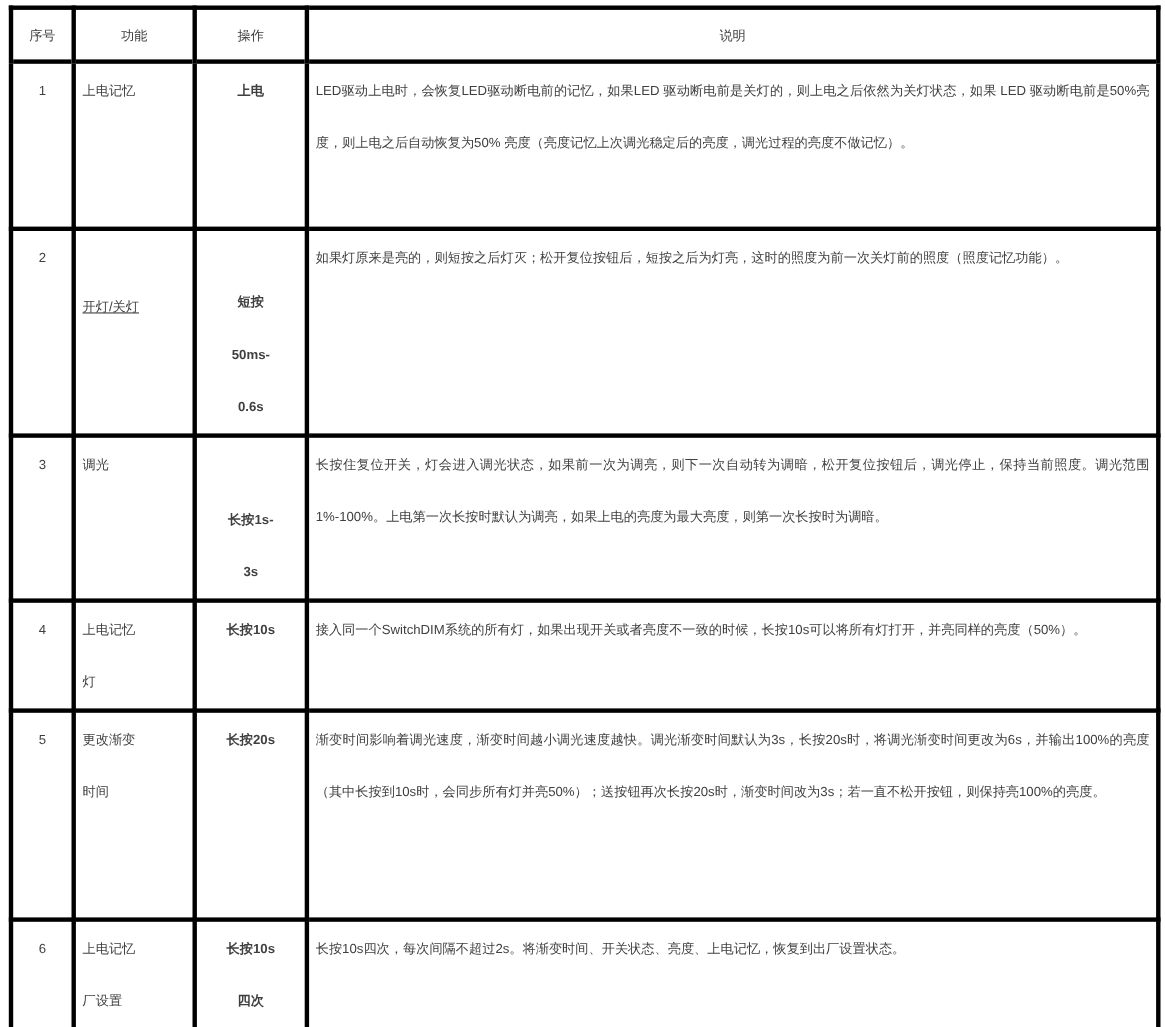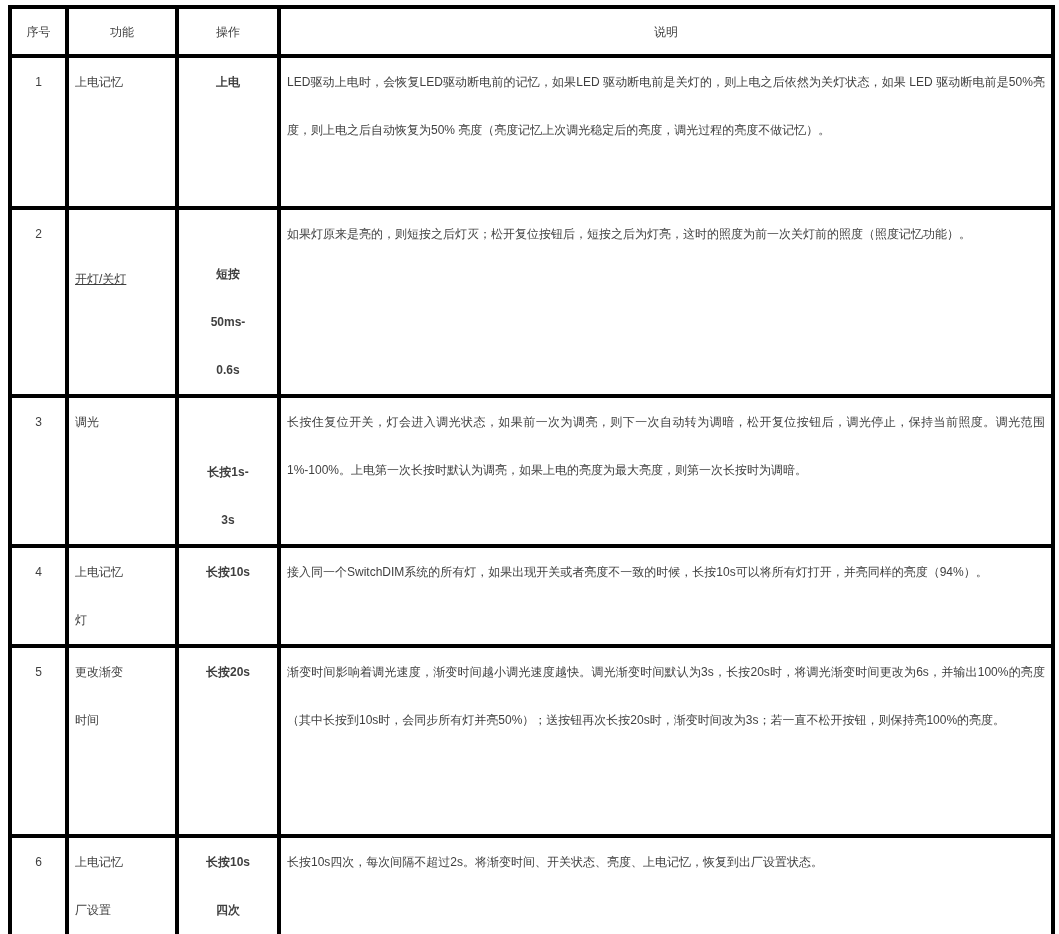--- a/index.html
+++ b/index.html
@@ -97,21 +97,21 @@
       <td class="cell-func">调光</td>
       <td class="cell-op v-bottom">长按1s-
 3s</td>
       <td class="cell-desc">长按住复位开关，灯会进入调光状态，如果前一次为调亮，则下一次自动转为调暗，松开复位按钮后，调光停止，保持当前照度。调光范围1%-100%。上电第一次长按时默认为调亮，如果上电的亮度为最大亮度，则第一次长按时为调暗。</td>
     </tr>
     <tr style="height:98px">
       <td class="cell-num">4</td>
       <td class="cell-func">上电记忆
 灯</td>
       <td class="cell-op">长按10s</td>
-      <td class="cell-desc">接入同一个SwitchDIM系统的所有灯，如果出现开关或者亮度不一致的时候，长按10s可以将所有灯打开，并亮同样的亮度（94%）。</td>
+      <td class="cell-desc">接入同一个SwitchDIM系统的所有灯，如果出现开关或者亮度不一致的时候，长按10s可以将所有灯打开，并亮同样的亮度（50%）。</td>
     </tr>
     <tr style="height:190px">
       <td class="cell-num">5</td>
       <td class="cell-func">更改渐变
 时间</td>
       <td class="cell-op">长按20s</td>
       <td class="cell-desc">渐变时间影响着调光速度，渐变时间越小调光速度越快。调光渐变时间默认为3s，长按20s时，将调光渐变时间更改为6s，并输出100%的亮度（其中长按到10s时，会同步所有灯并亮50%）；送按钮再次长按20s时，渐变时间改为3s；若一直不松开按钮，则保持亮100%的亮度。</td>
     </tr>
     <tr style="height:97px">
       <td class="cell-num">6</td>

